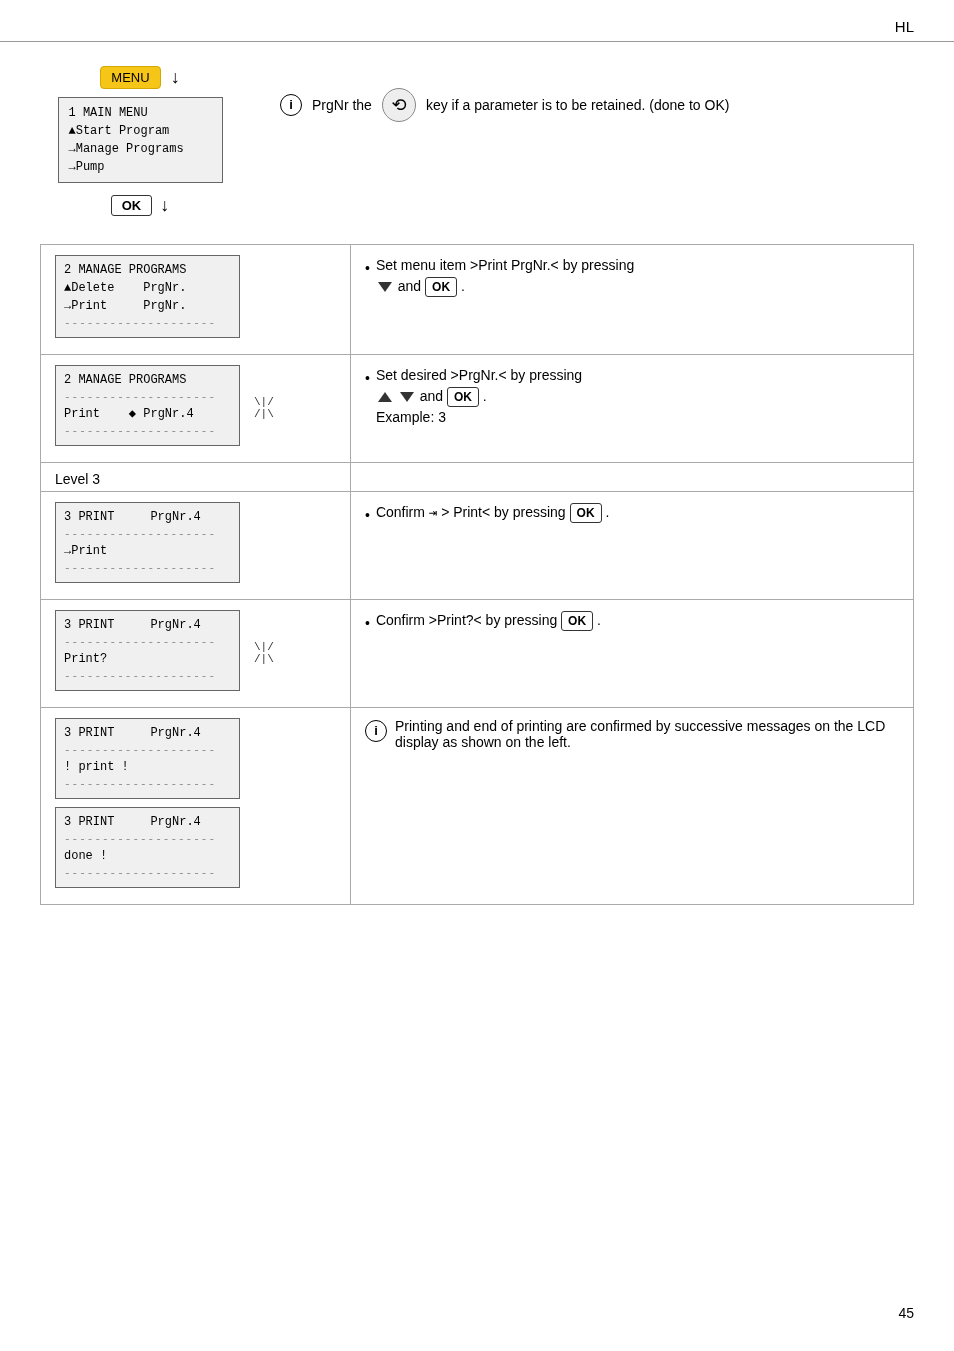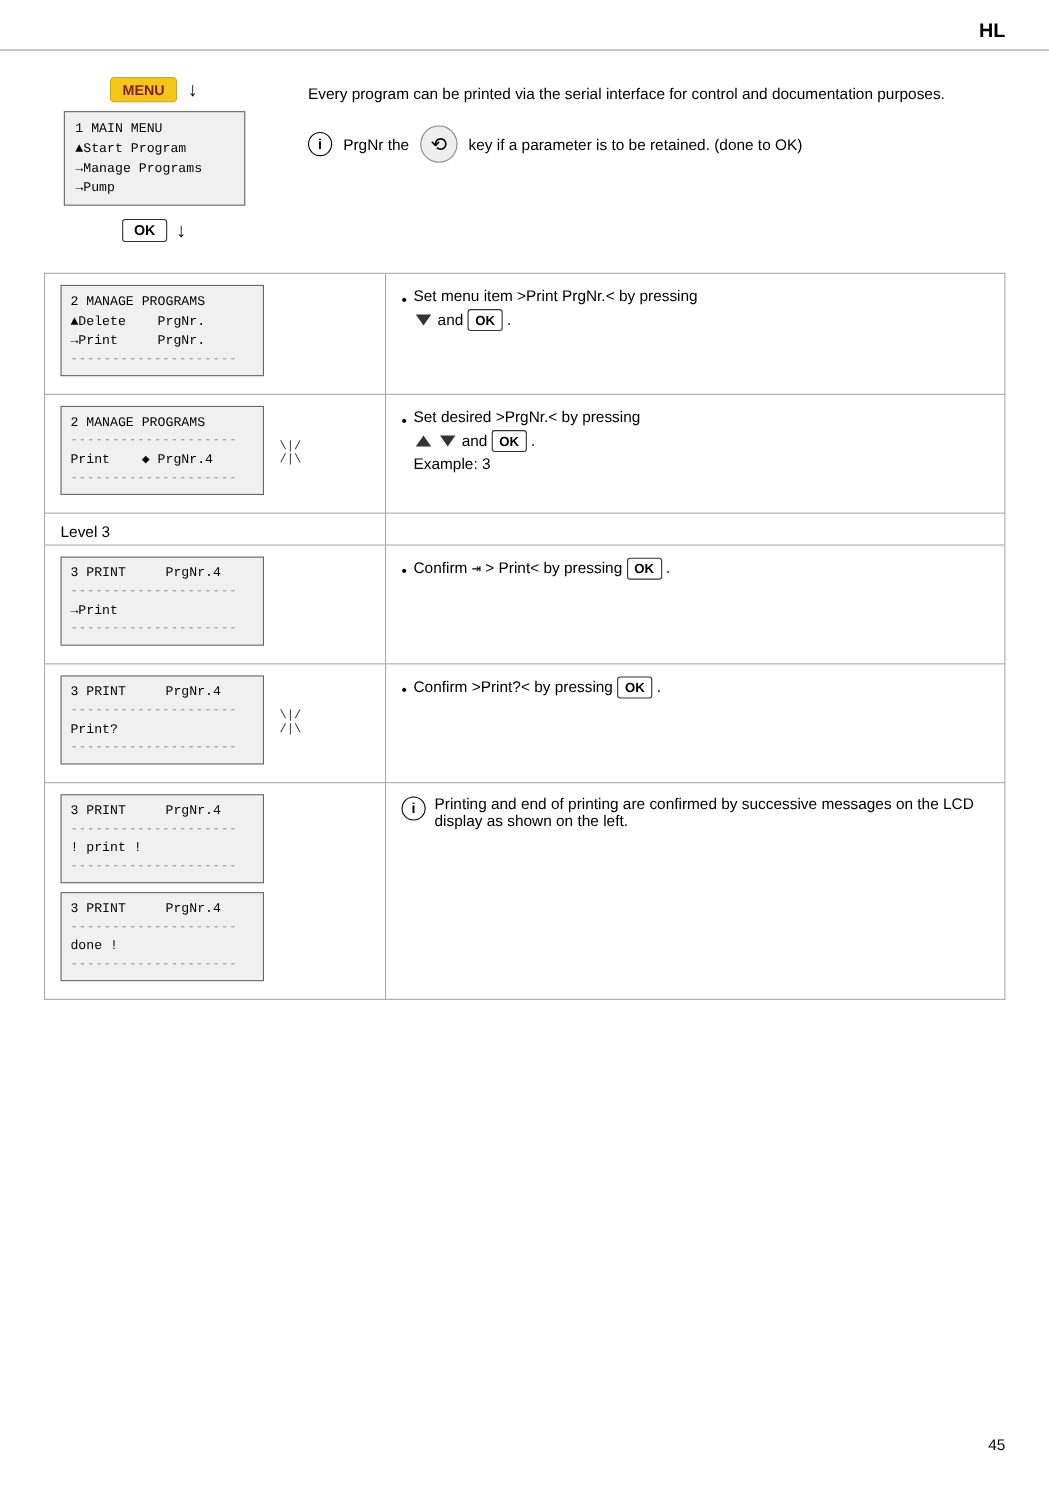--- a/index.html
+++ b/index.html
@@ -15,22 +15,22 @@
 
     
     .page-header {
       display: flex;
       justify-content: flex-end;
       padding: 18px 40px 6px 40px;
       border-bottom: 1px solid #999;
       margin-bottom: 0;
     }
     .page-header-hl {
-      font-weight: bold;
-      font-size: 18px;
+      font-weight: normal;
+      font-size: 15px;
       text-align: center;
     }
 
     
     .main-content {
       padding: 24px 40px 40px 40px;
     }
 
     
     .top-section {
@@ -52,23 +52,23 @@
       align-items: center;
       gap: 10px;
       margin-bottom: 8px;
     }
 
     .menu-button {
       background: #f5c518;
       border: 1.5px solid #d4a800;
       border-radius: 4px;
       padding: 3px 10px;
-      font-weight: bold;
+      font-weight: normal;
       font-size: 13px;
-      color: #7f1d1d;
+      color: #000000;
     }
 
     .arrow-down {
       font-size: 18px;
       color: #000;
     }
 
     .lcd-screen {
       border: 1.5px solid #666;
       background: #f0f0f0;
@@ -288,21 +288,20 @@
         <div>→Manage Programs</div>
         <div>→Pump</div>
       </div>
       <div class="ok-row">
         <span class="ok-button">OK</span>
         <span class="arrow-down">↓</span>
       </div>
     </div>
 
     <div class="top-text">
-      <p>Every program can be printed via the serial interface for control and documentation purposes.</p>
       <div class="info-row">
         <span class="info-icon">i</span>
         <span>PrgNr the</span>
         <span class="undo-icon">⟲</span>
         <span>key if a parameter is to be retained. (done to OK)</span>
       </div>
     </div>
   </div>
 
   <table class="main-table">

